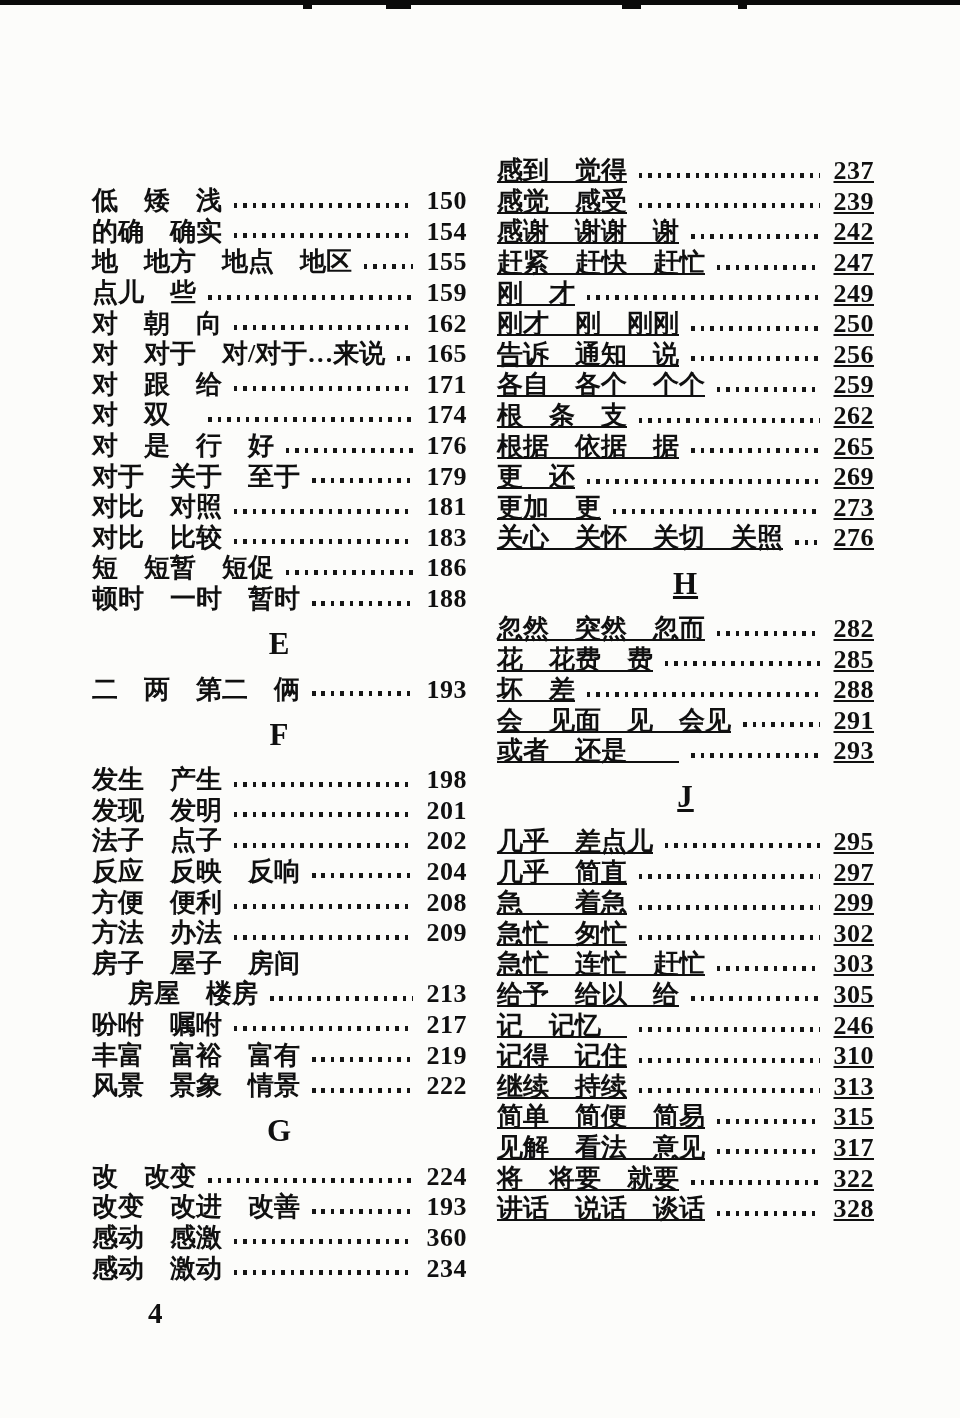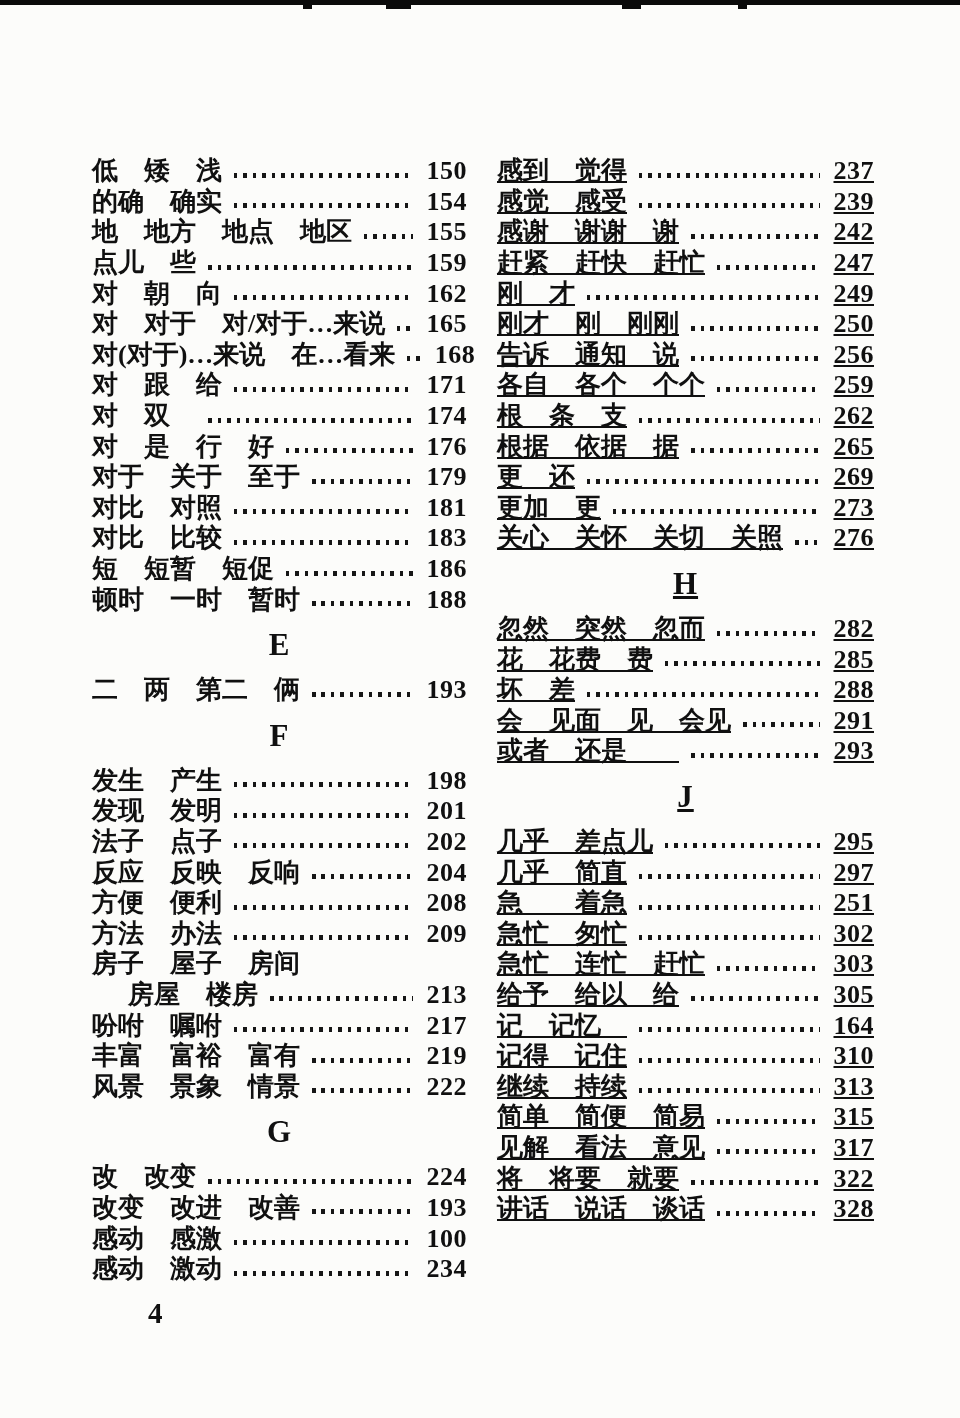--- a/index.html
+++ b/index.html
@@ -24,21 +24,21 @@
   .top-edge .bump {
     position: absolute; top: 5px; height: 4px;
     background: #0a0a0a; display: block;
   }
   .bump.b1 { left: 303px; width: 9px; }
   .bump.b2 { left: 386px; width: 25px; }
   .bump.b3 { left: 622px; width: 19px; }
   .bump.b4 { left: 738px; width: 9px; }
 
   .col { position: absolute; top: 156px; }
-  .col-left  { left: 92px;  width: 375px; }
+  .col-left  { left: 92px;  width: 375px; margin-top: 30px; }
   .col-right { left: 497px; width: 377px; text-decoration: underline; }
 
   .row {
     display: flex; align-items: center;
     height: 30.6px;
     font-size: 26px; font-weight: 700;
     line-height: 1; white-space: nowrap;
   }
   .row.indent { padding-left: 36px; align-items: center; }
   .words { flex: 0 0 auto; }
@@ -99,25 +99,20 @@
         <span class="words">对　朝　向</span>
         <span class="dots"></span>
         <span class="page-num">162</span>
       </div>
       <div class="row">
         <span class="words">对　对于　对/对于…来说</span>
         <span class="dots"></span>
         <span class="page-num">165</span>
       </div>
       <div class="row">
-        <span class="words">对(对于)…来说　在…看来</span>
-        <span class="dots"></span>
-        <span class="page-num">168</span>
-      </div>
-      <div class="row">
         <span class="words">对　跟　给</span>
         <span class="dots"></span>
         <span class="page-num">171</span>
       </div>
       <div class="row">
         <span class="words">对　双　</span>
         <span class="dots"></span>
         <span class="page-num">174</span>
       </div>
       <div class="row">
@@ -223,21 +218,21 @@
         <span class="page-num">224</span>
       </div>
       <div class="row">
         <span class="words">改变　改进　改善</span>
         <span class="dots"></span>
         <span class="page-num">193</span>
       </div>
       <div class="row">
         <span class="words">感动　感激</span>
         <span class="dots"></span>
-        <span class="page-num">100</span>
+        <span class="page-num">360</span>
       </div>
       <div class="row">
         <span class="words">感动　激动</span>
         <span class="dots"></span>
         <span class="page-num">234</span>
       </div>
     </div>
   <div class="col col-right" id="col-right">
       <div class="row">
         <span class="words">感到　觉得</span>
@@ -341,41 +336,41 @@
         <span class="page-num">295</span>
       </div>
       <div class="row">
         <span class="words">几乎　简直</span>
         <span class="dots"></span>
         <span class="page-num">297</span>
       </div>
       <div class="row">
         <span class="words">急　　着急</span>
         <span class="dots"></span>
-        <span class="page-num">251</span>
+        <span class="page-num">299</span>
       </div>
       <div class="row">
         <span class="words">急忙　匆忙</span>
         <span class="dots"></span>
         <span class="page-num">302</span>
       </div>
       <div class="row">
         <span class="words">急忙　连忙　赶忙</span>
         <span class="dots"></span>
         <span class="page-num">303</span>
       </div>
       <div class="row">
         <span class="words">给予　给以　给</span>
         <span class="dots"></span>
         <span class="page-num">305</span>
       </div>
       <div class="row">
         <span class="words">记　记忆　</span>
         <span class="dots"></span>
-        <span class="page-num">164</span>
+        <span class="page-num">246</span>
       </div>
       <div class="row">
         <span class="words">记得　记住</span>
         <span class="dots"></span>
         <span class="page-num">310</span>
       </div>
       <div class="row">
         <span class="words">继续　持续</span>
         <span class="dots"></span>
         <span class="page-num">313</span>

